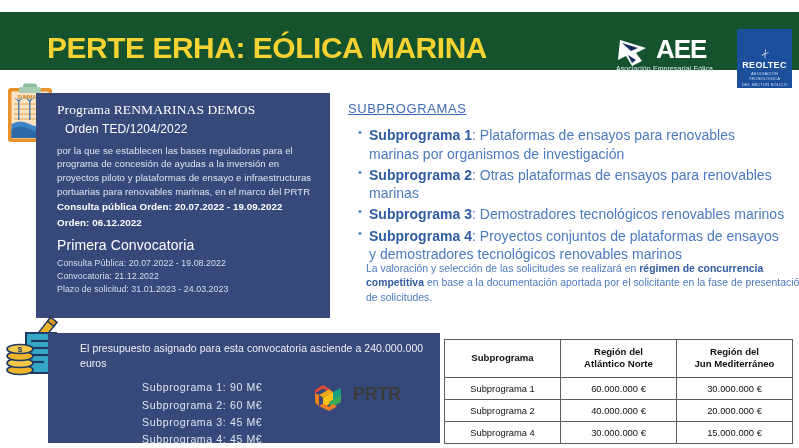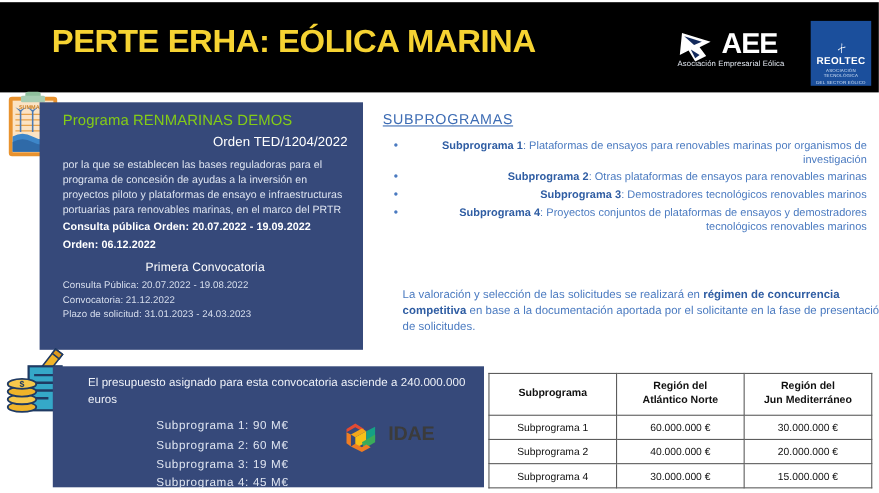--- a/index.html
+++ b/index.html
@@ -10,23 +10,23 @@
     overflow: hidden;
   }
   #slide {
     position: relative;
     width: 799px; height: 448px;
     background: #ffffff;
   }
 
   
   .header {
-    position: absolute; left: 0; top: 2px;
-    width: 799px; height: 82px;
-    background: #000000;
+    position: absolute; left: 0; top: 12px;
+    width: 799px; height: 58px;
+    background: #14532d;
   }
   .header-title {
     position: absolute; left: 47px; top: 20px;
     font-size: 29px;
     font-weight: bold;
     letter-spacing: -0.4px;
     color: #f6d332;
     font-family: "Liberation Sans", sans-serif;
     transform: scaleX(1.03);
     transform-origin: left center;
@@ -68,38 +68,38 @@
   }
 
   
   .panel-left {
     position: absolute; left: 36px; top: 93px;
     width: 294px; height: 225px;
     background: #36497a;
     padding: 9px 14px 6px 21px;
   }
   .pl-title {
-    font-size: 13.5px; color: #84cc16; font-weight: normal;
-    letter-spacing: 0.1px; line-height: 1.25;
+    font-size: 13.5px; color: #ffffff; font-weight: normal;
+    letter-spacing: 0.1px; line-height: 1.25; font-family: Liberation Serif, serif;
   }
   .pl-subtitle {
-    font-size: 12px; color: #ffffff; text-align: right;
+    font-size: 12px; color: #ffffff; text-align: left;
     margin-top: 3px; letter-spacing: 0.1px;
     padding-left: 8px;
   }
   .pl-body {
     font-size: 9.6px; color: #dfe5f1; line-height: 1.42;
     margin-top: 8px; letter-spacing: 0.05px;
   }
   .pl-strong {
     font-size: 9.8px; color: #ffffff; font-weight: bold;
     line-height: 1.35; margin-top: 2px; letter-spacing: 0.05px;
   }
   .pl-section {
-    font-size: 11px; color: #ffffff; text-align: center;
+    font-size: 14px; color: #ffffff; 
     margin-top: 8px; letter-spacing: 0.1px;
   }
   .pl-small {
     font-size: 8.8px; color: #d8dfee; line-height: 1.5;
     margin-top: 4px; letter-spacing: 0.05px;
   }
 
   
   .icon-clipboard {
     position: absolute; left: 6px; top: 82px;
@@ -112,23 +112,23 @@
     font-size: 13px; color: #3d6cb4;
     text-decoration: underline; letter-spacing: 0.6px;
   }
   .subprog-list {
     position: absolute; left: 356px; top: 126px;
     width: 432px;
     list-style: none;
   }
   .subprog-list li {
     position: relative;
-    font-size: 10px; color: #4a7ac0;
+    font-size: 14px; color: #4a7ac0;
     line-height: 1.33; margin-bottom: 2.5px;
-    padding-left: 13px; letter-spacing: 0.02px; text-align: right;
+    padding-left: 13px; letter-spacing: 0.02px;
   }
   .subprog-list li::before {
     content: "•"; position: absolute; left: 2px; top: -1px;
     font-size: 11px; color: #4a7ac0;
   }
   .subprog-list li b { color: #2f5da3; font-weight: bold; }
 
   .valoracion {
     position: absolute; left: 366px; top: 262px;
     width: 440px;
@@ -312,36 +312,36 @@
       </g>
       <text x="16" y="37" font-family="Liberation Sans, sans-serif" font-size="8" font-weight="bold" fill="#1f3a63" text-anchor="middle">$</text>
     </svg>
   </div>
 
   <div class="panel-bottom">
     <div class="pb-lead">El presupuesto asignado para esta convocatoria asciende a 240.000.000 euros</div>
     <ul class="pb-list">
       <li>Subprograma 1: 90 M€</li>
       <li>Subprograma 2: 60 M€</li>
-      <li>Subprograma 3: 19 M€</li>
+      <li>Subprograma 3: 45 M€</li>
       <li>Subprograma 4: 45 M€</li>
     </ul>
   </div>
 
   <div class="idae-logo">
     <svg width="40" height="34" viewBox="0 0 40 34">
       <path d="M6 9 L14 4 L22 9 L22 12 L14 7.5 L6 12 Z" fill="#e24a33"></path>
       <path d="M6 12 L6 22 L10 25 L10 14 Z" fill="#ef7d22"></path>
       <path d="M10 14 L20 8.5 L24 11 L14 16.5 Z" fill="#f2a71b"></path>
       <path d="M14 16.5 L24 11 L24 21 L14 26.5 Z" fill="#f7c117"></path>
       <path d="M24 11 L32 7 L32 19 L24 24 Z" fill="#16a085"></path>
       <path d="M20 21 L32 14 L32 21 L22 27 Z" fill="#3aab5a"></path>
       <path d="M10 25 L20 30 L28 25.5 L24 23 L20 25.5 L14 22.5 Z" fill="#ef7d22"></path>
     </svg>
-    <div class="idae-text">IDAE</div>
+    <div class="idae-text">PRTR</div>
   </div>
 
   <div class="table-wrap">
     <table class="budget">
       <colgroup>
           <col class="c1">
           <col class="c2">
           <col class="c3">
         </colgroup>
       <thead>

